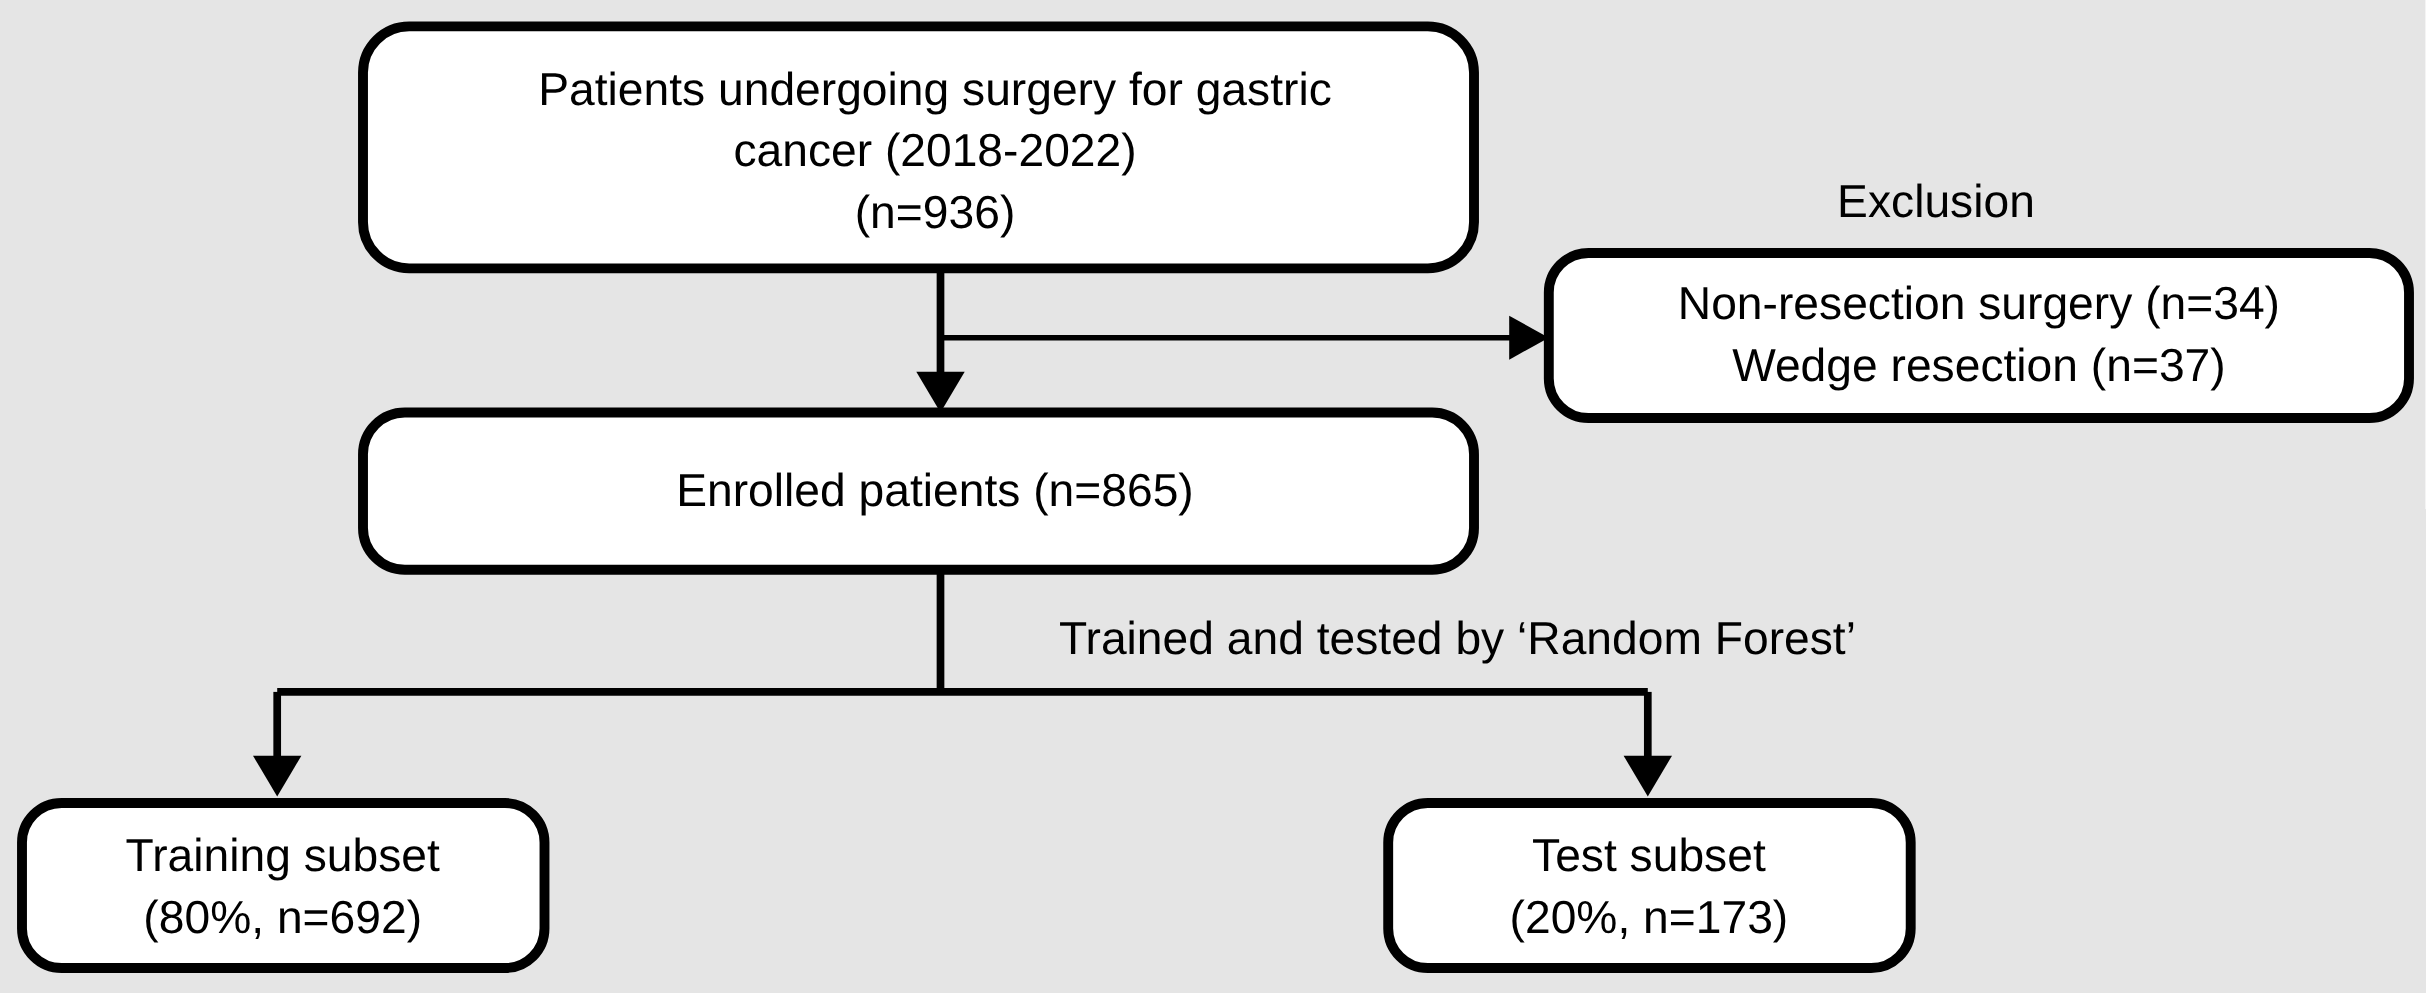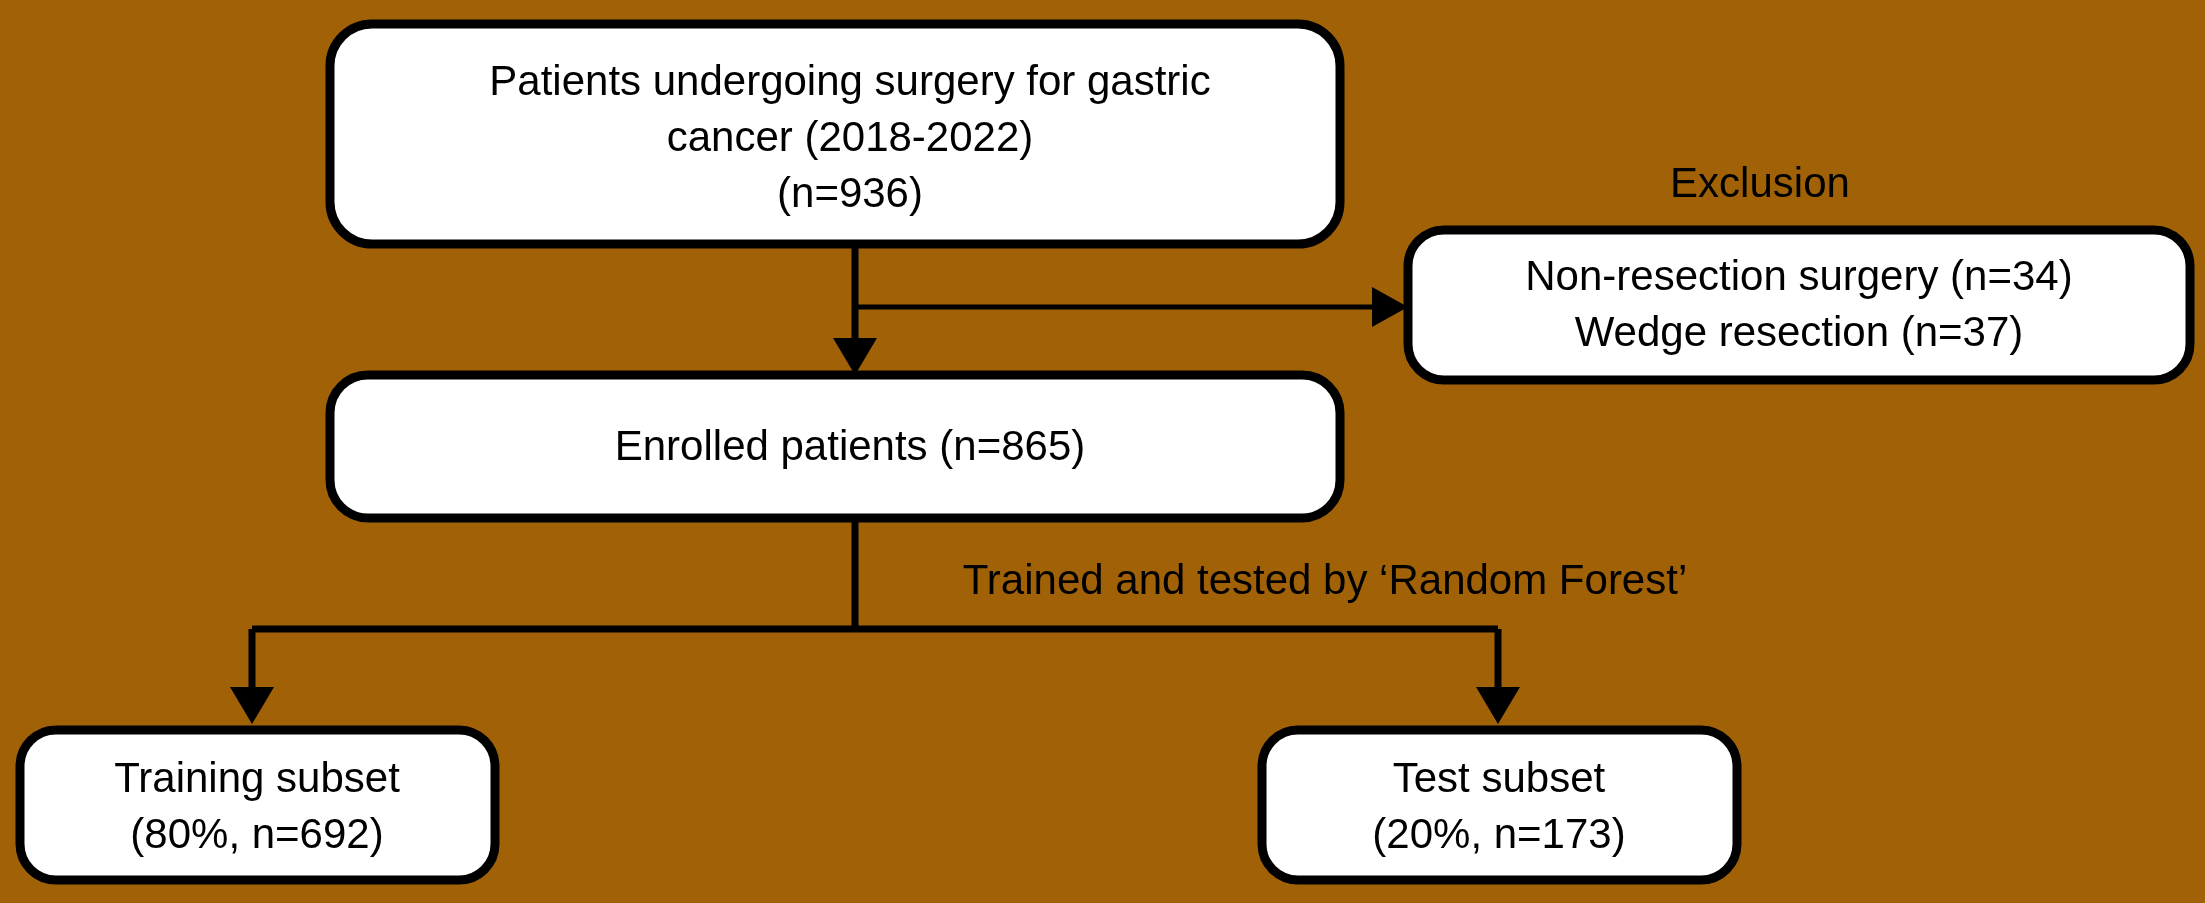--- a/index.html
+++ b/index.html
@@ -10,21 +10,21 @@
   body {
     width: 2205px;
     height: 903px;
     font-family: "Liberation Sans", sans-serif;
     overflow: hidden;
   }
   #flowchart-root {
     position: relative;
     width: 2205px;
     height: 903px;
-    background: #a16207;
+    background: #e5e5e5;
     text-decoration: underline;
   }
   svg#flow-svg {
     display: block;
     width: 2205px;
     height: 903px;
   }
   .node-box {
     fill: #ffffff;
     stroke: #000000;

